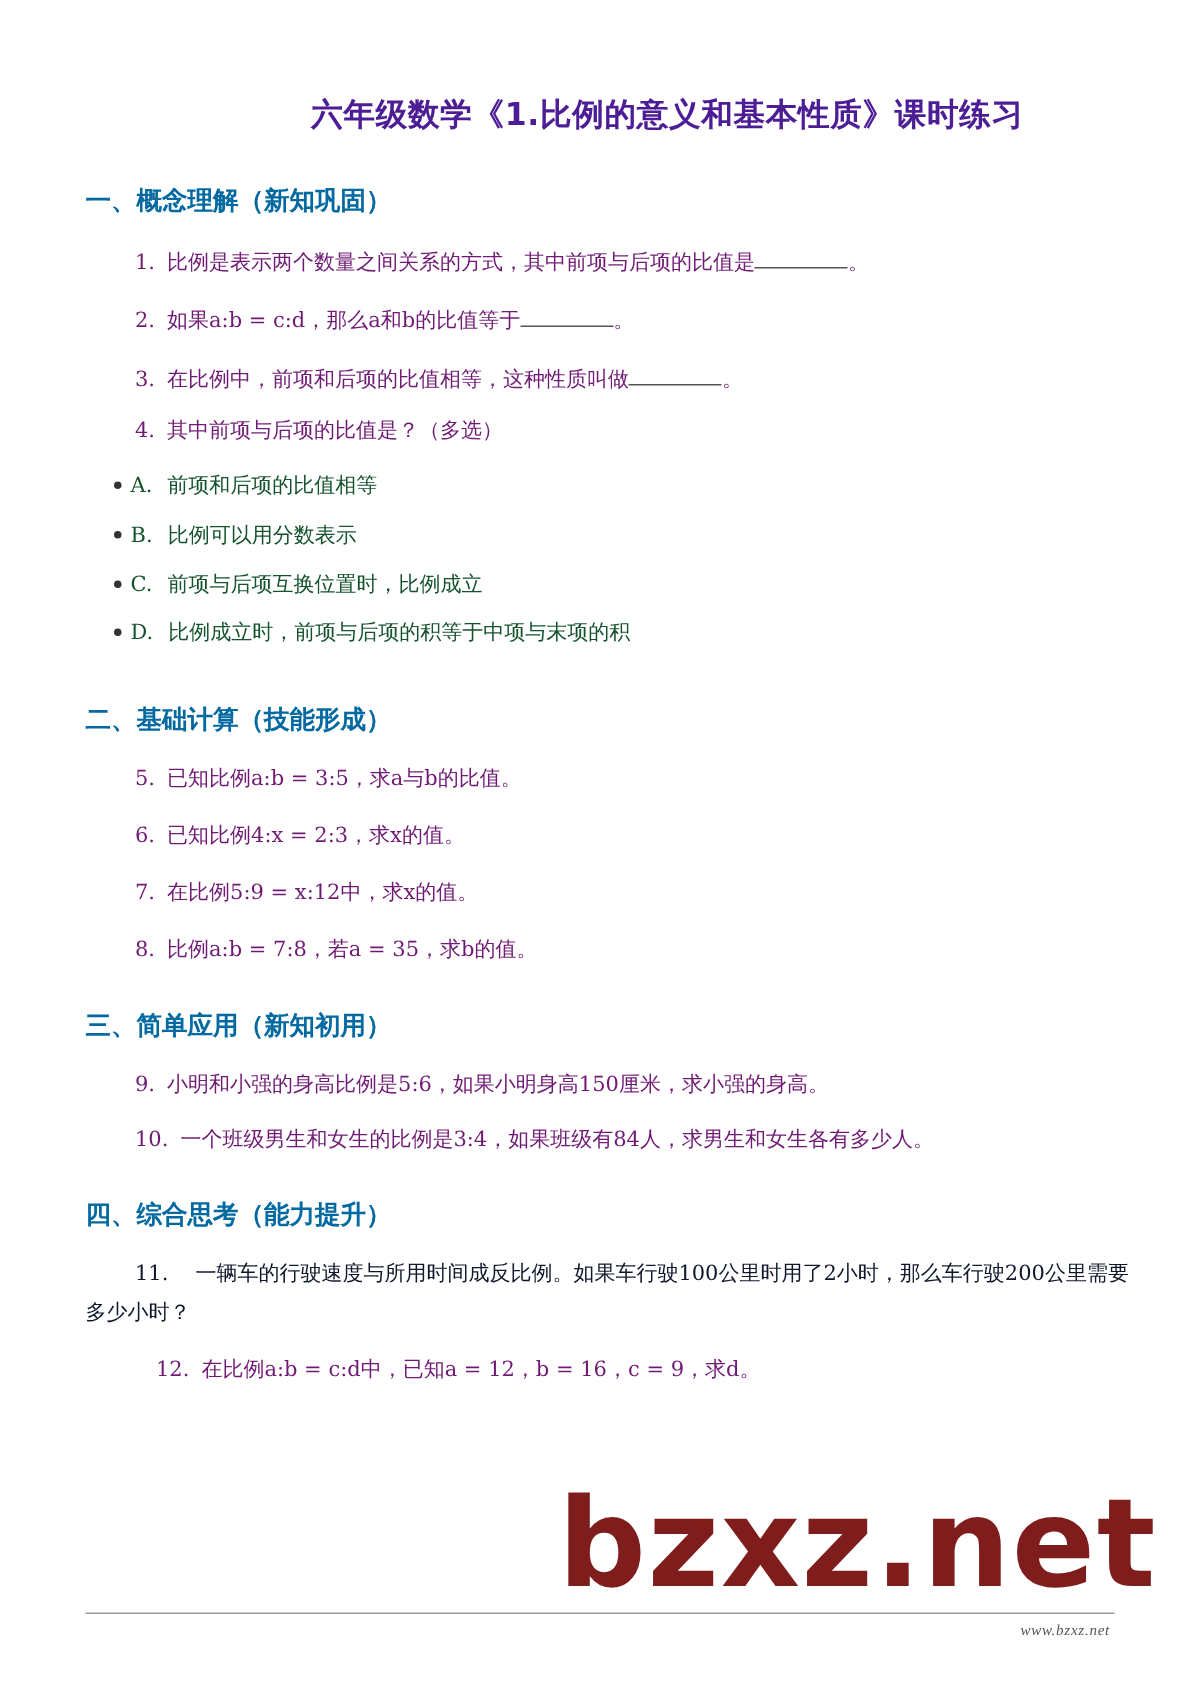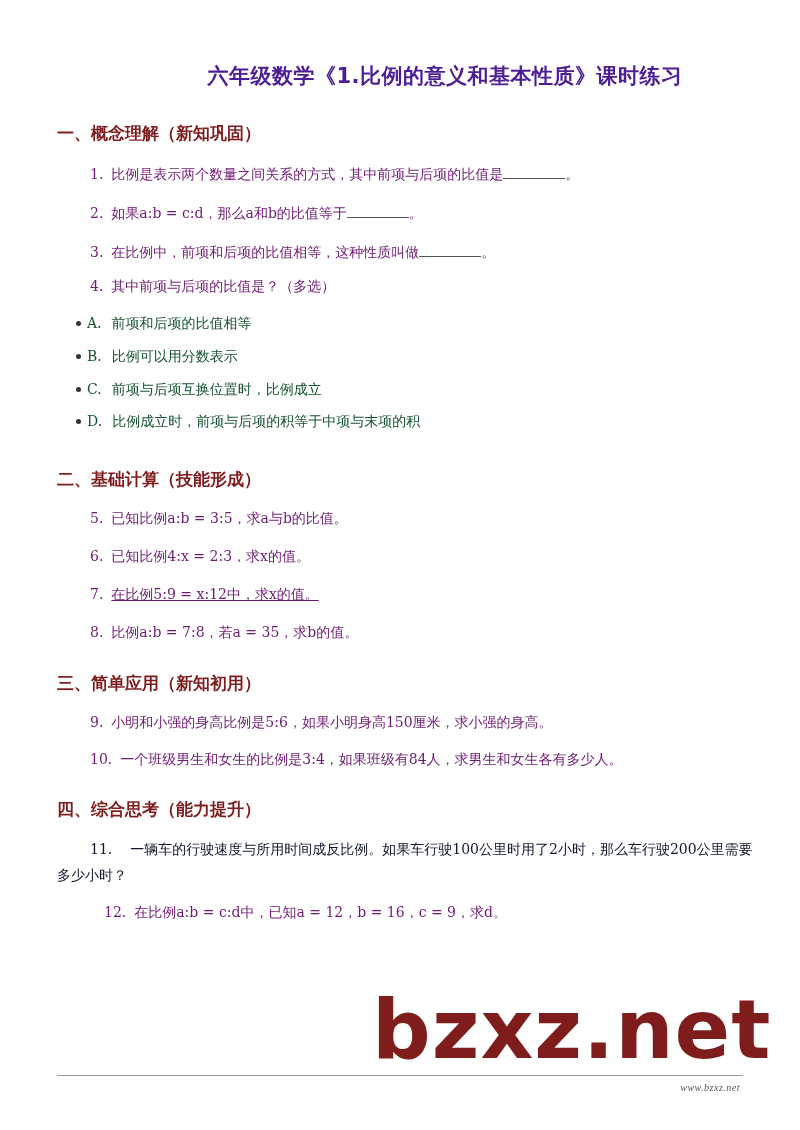--- a/index.html
+++ b/index.html
@@ -33,21 +33,21 @@
       color: #4c1d95;
       letter-spacing: 0.5px;
       margin-left: 45px;
     }
     .section-heading {
       position: absolute;
       left: 57px;
       font-family: "DejaVu Sans", "Liberation Sans", sans-serif;
       font-weight: bold;
       font-size: 17px;
-      color: #7f1d1d;
+      color: #0369a1;
       text-align: center;
     }
     .q {
       position: absolute;
       font-size: 14px;
       color: #701a75;
       white-space: nowrap;
     }
     .q .num {
       display: inline-block;
@@ -158,21 +158,21 @@
   </div>
 
   <div class="section-heading" style="top:468px;">二、基础计算（技能形成）</div>
 
   <div class="q" style="left:90px; top:510px;">
     <span class="num">5.</span><span>已知比例a:b = 3:5，求a与b的比值。</span>
   </div>
   <div class="q" style="left:90px; top:548px;">
     <span class="num">6.</span><span>已知比例4:x = 2:3，求x的值。</span>
   </div>
-  <div class="q" style="left:90px; top:586px;text-decoration:underline;">
+  <div class="q" style="left:90px; top:586px;">
     <span class="num">7.</span><span>在比例5:9 = x:12中，求x的值。</span>
   </div>
   <div class="q" style="left:90px; top:624px;">
     <span class="num">8.</span><span>比例a:b = 7:8，若a = 35，求b的值。</span>
   </div>
 
   <div class="section-heading" style="top:672px;">三、简单应用（新知初用）</div>
 
   <div class="q" style="left:90px; top:714px;">
     <span class="num">9.</span><span>小明和小强的身高比例是5:6，如果小明身高150厘米，求小强的身高。</span>

